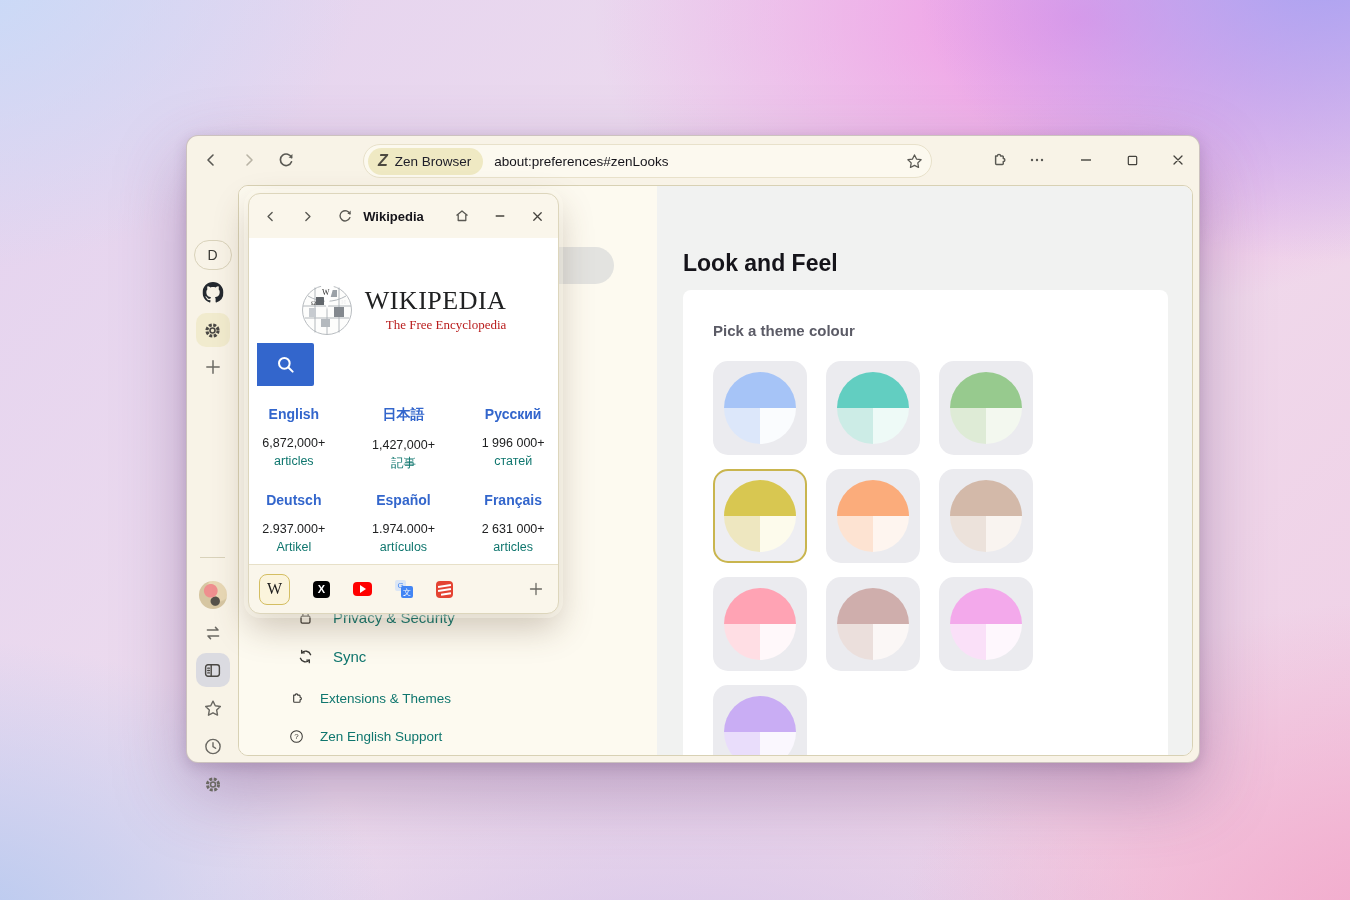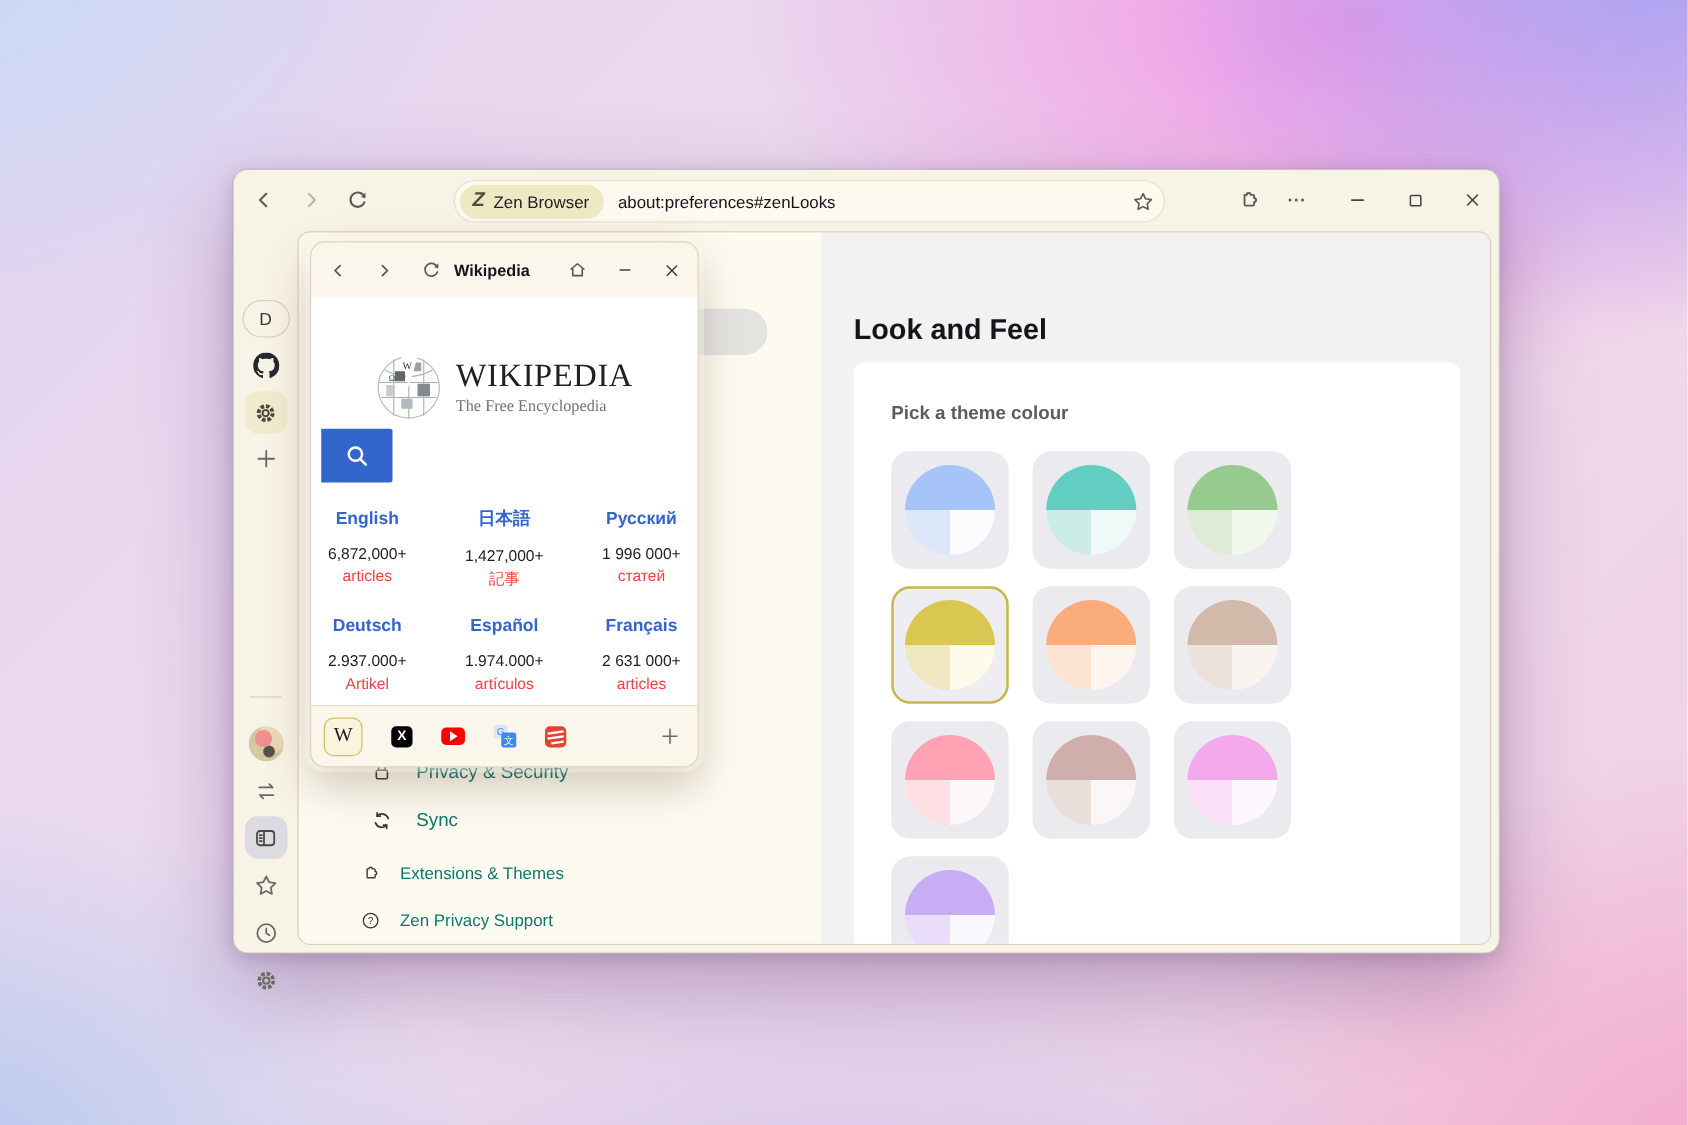--- a/index.html
+++ b/index.html
@@ -111,33 +111,33 @@
     display:flex; align-items:center; justify-content:center;
     font-size:13px; font-weight:600; color:#15141a; pointer-events:none; }
   .g-title span { margin-left:-20px; }
   .g-content { flex:1; background:#ffffff; position:relative; }
   .g-favbar { flex:none; height:49px; border-top:1px solid #e7e0c8;
     display:flex; align-items:center; padding:0 10px; }
 
   
   .wiki-header { display:flex; align-items:center; justify-content:center; gap:12px; padding-top:46px; }
   .wiki-wordmark { font-family:"Liberation Serif", serif; font-size:26px; letter-spacing:.5px; color:#202122; line-height:1; }
-  .wiki-tagline  { font-family:"Liberation Serif", serif; font-size:13px; color:#737373; text-align:left; margin-top:3px; }
+  .wiki-tagline  { font-family:"Liberation Serif", serif; font-size:13px; color:#b91c1c; text-align:right; margin-top:3px; }
   .wiki-searchrow { display:flex; margin:7px 9px 0 8px; height:43px; }
   .wiki-input-wrap { flex:1; position:relative; }
   .wiki-input { width:100%; height:100%; border:1px solid #a2a9b1; border-right:none;
     border-radius:2px 0 0 2px; outline:none; font-size:14px; padding:0 56px 0 8px; background:#fff; }
   .wiki-lang { position:absolute; right:8px; top:0; height:100%; display:flex; align-items:center; gap:4px;
     font-size:12px; color:#54595d; cursor:default; }
   .wiki-search-btn { flex:none; width:57px; background:#36c; border:none; border-radius:0 2px 2px 0;
     display:flex; align-items:center; justify-content:center; cursor:default; }
   .wiki-langs { margin-top:20px; display:grid; grid-template-columns:repeat(3,1fr); row-gap:14px; text-align:center;gap:20px; }
   .wiki-lang-name { color:#36c; font-weight:700; font-size:14px; text-decoration:none; display:block; }
   .wiki-lang-count { font-size:12.5px; color:#202122; line-height:18px; margin-top:12px; }
-  .wiki-lang-unit  { font-size:12.5px; color:#ef4444; line-height:18px; }
+  .wiki-lang-unit  { font-size:12.5px; color:#0f766e; line-height:18px; }
 
   
   .fav-wiki { width:31px; height:31px; border-radius:8px; background:#fbf4dc;
     border:1.5px solid #d4be62; display:flex; align-items:center; justify-content:center;
     font-family:"Liberation Serif", serif; font-size:16px; color:#1b1b1b; }
   .fav { margin-left:23px; display:flex; align-items:center; justify-content:center; }
   .fav-x { width:17px; height:17px; background:#000; border-radius:4px; color:#fff;
     font-size:11px; font-weight:700; }
   .fav-yt { width:19px; height:14px; background:#f00; border-radius:4px; }
   .fav-yt i { display:block; width:0; height:0; border-left:6px solid #fff;
@@ -303,21 +303,21 @@
             </span>
             <span style="position: absolute; left: 81px; white-space: nowrap;">Extensions &amp; Themes</span>
           </div>
           <div class="menu-row small" style="top: 535px; height: 30px; right: 0px;">
             <span class="mi" style="position: absolute; left: 50px;">
               <svg width="15" height="15" viewBox="0 0 16 16" fill="none" stroke="#3b3a36" stroke-width="1.1">
                 <circle cx="8" cy="8" r="6.2"></circle>
                 <text x="8" y="11" text-anchor="middle" font-size="8.5" font-family="Liberation Sans, sans-serif" fill="#3b3a36" stroke="none">?</text>
               </svg>
             </span>
-            <span style="position: absolute; left: 81px; white-space: nowrap;">Zen Privacy Support</span>
+            <span style="position: absolute; left: 81px; white-space: nowrap;">Zen English Support</span>
           </div>
         </div>
     </div>
 
     <div class="prefs-main">
       <h1 class="page-title">Look and Feel</h1>
       <div class="card">
         <div class="card-title">Pick a theme colour</div>
         <div class="theme-grid">
             <div class="theme-tile">

